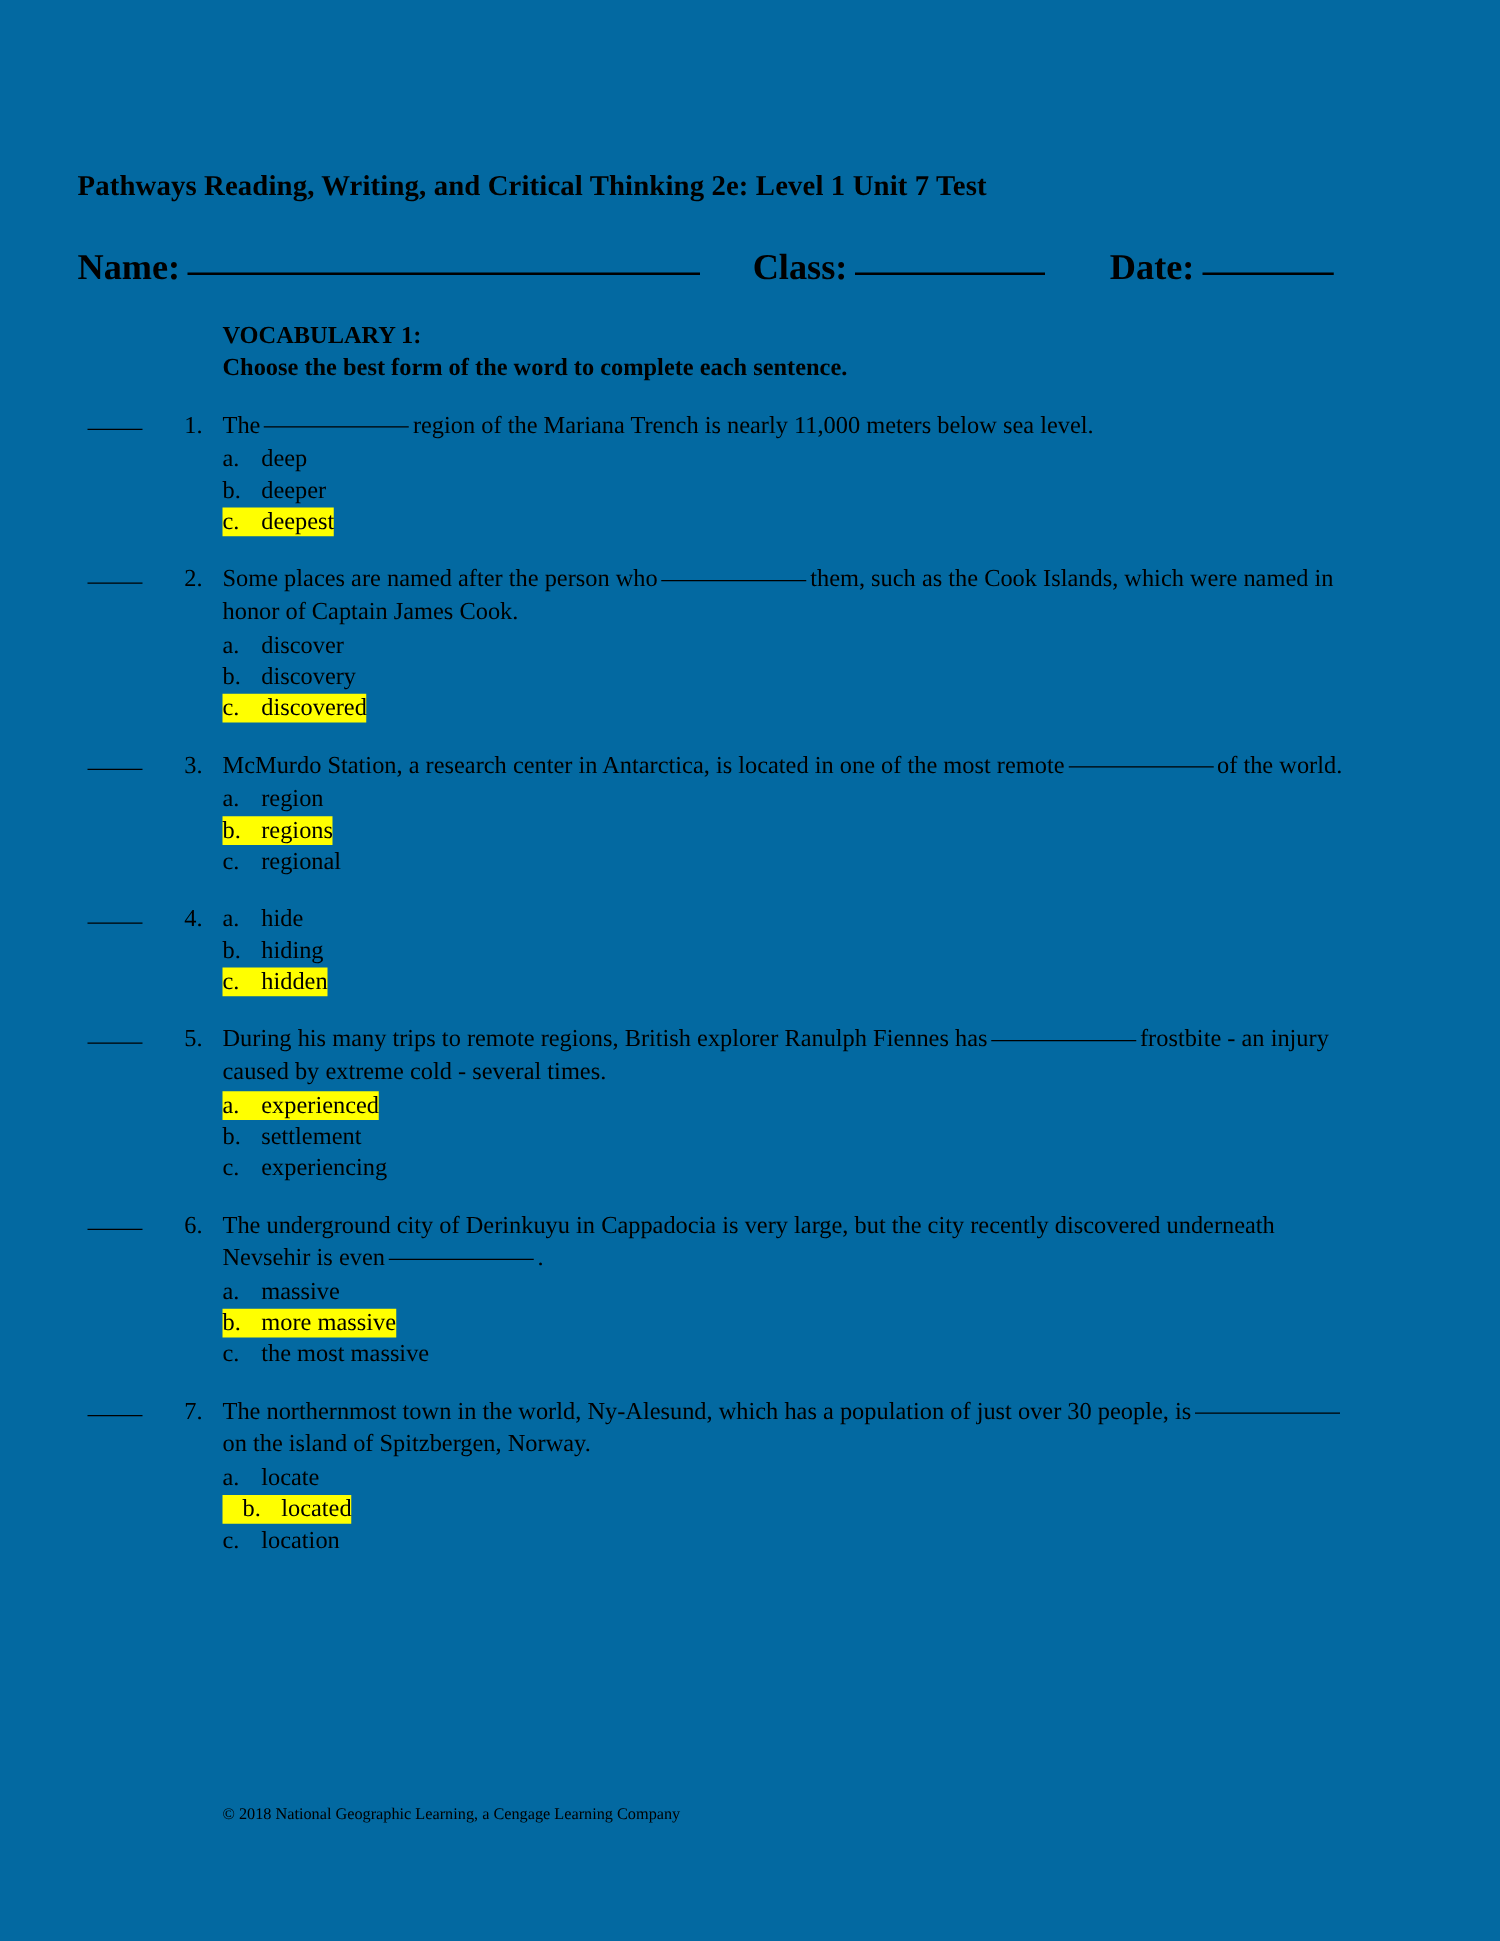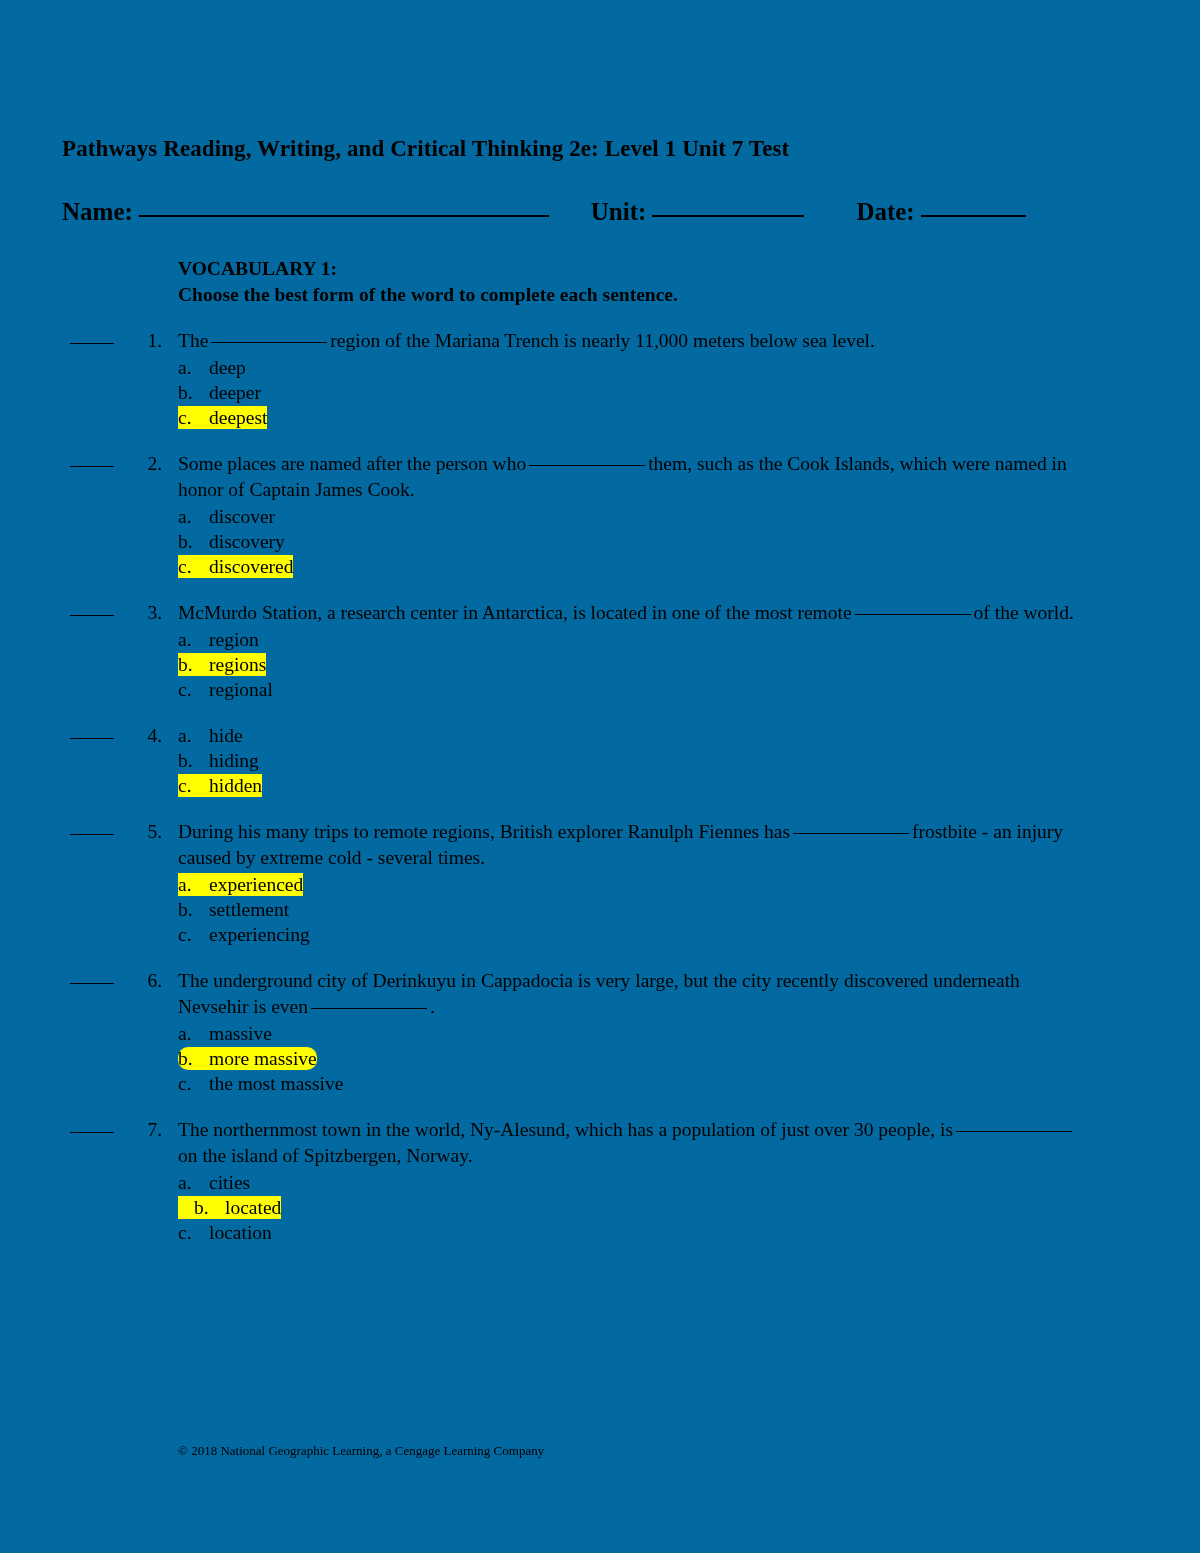--- a/index.html
+++ b/index.html
@@ -31,21 +31,21 @@
     font-weight: bold;
     letter-spacing: 0.1px;
     white-space: nowrap;
   }
 
   
   .idrow {
     position: absolute;
     left: 62px;
     top: 198px;
-    font-size: 25px;
+    font-size: 29px;
     font-weight: bold;
     white-space: nowrap;
     display: flex;
     align-items: baseline;
   }
   .idrow .lbl { margin-right: 6px; }
   .blank-rule {
     display: inline-block;
     border-bottom: 2px solid #000;
     height: 0;
@@ -151,21 +151,21 @@
 <body>
 
 <div class="page">
 
   <div class="doc-title">Pathways Reading, Writing, and Critical Thinking 2e: Level 1 Unit 7 Test</div>
 
   <div class="idrow">
     <span class="lbl">Name:</span>
     <span class="blank-rule rule-name"></span>
     <span class="gap-a"></span>
-    <span class="lbl">Unit:</span>
+    <span class="lbl">Class:</span>
     <span class="blank-rule rule-class"></span>
     <span class="gap-b"></span>
     <span class="lbl">Date:</span>
     <span class="blank-rule rule-date"></span>
   </div>
 
   <div class="section-head">
     <div>VOCABULARY 1:</div>
     <div>Choose the best form of the word to complete each sentence.</div>
   </div>
@@ -230,32 +230,32 @@
           </div>
         </div>
       </div>
       <div class="qitem">
         <span class="q-answer-blank"></span>
         <div class="q-num">6.</div>
         <div class="q-body">
           <div class="q-text"><span>The underground city of Derinkuyu in Cappadocia is very large, but the city recently discovered underneath Nevsehir is even</span><span class="inline-blank ib-12"></span><span>.</span></div>
           <div class="opts">
             <div class="opt"><span class="hl"><span class="mark">a.</span><span>massive</span></span></div>
-            <div class="opt opt-hl"><span class="hl" style="background: rgb(255, 255, 0); border-radius: 10px;"><span class="mark">b.</span><span>more massive</span></span></div>
+            <div class="opt opt-hl"><span class="hl" style="background: rgb(255, 255, 0);"><span class="mark">b.</span><span>more massive</span></span></div>
             <div class="opt"><span class="hl"><span class="mark">c.</span><span>the most massive</span></span></div>
           </div>
         </div>
       </div>
       <div class="qitem">
         <span class="q-answer-blank"></span>
         <div class="q-num">7.</div>
         <div class="q-body">
           <div class="q-text"><span>The northernmost town in the world, Ny-Alesund, which has a population of just over 30 people, is</span><span class="inline-blank ib-12"></span><span>on the island of Spitzbergen, Norway.</span></div>
           <div class="opts">
-            <div class="opt"><span class="hl"><span class="mark">a.</span><span>cities</span></span></div>
+            <div class="opt"><span class="hl"><span class="mark">a.</span><span>locate</span></span></div>
             <div class="opt opt-hl"><span class="hl" style="background: rgb(255, 255, 0); padding-left: 16px;"><span class="mark">b.</span><span>located</span></span></div>
             <div class="opt"><span class="hl"><span class="mark">c.</span><span>location</span></span></div>
           </div>
         </div>
       </div>
     </div>
 
   <div class="footer">© 2018 National Geographic Learning, a Cengage Learning Company</div>
 
 </div>

